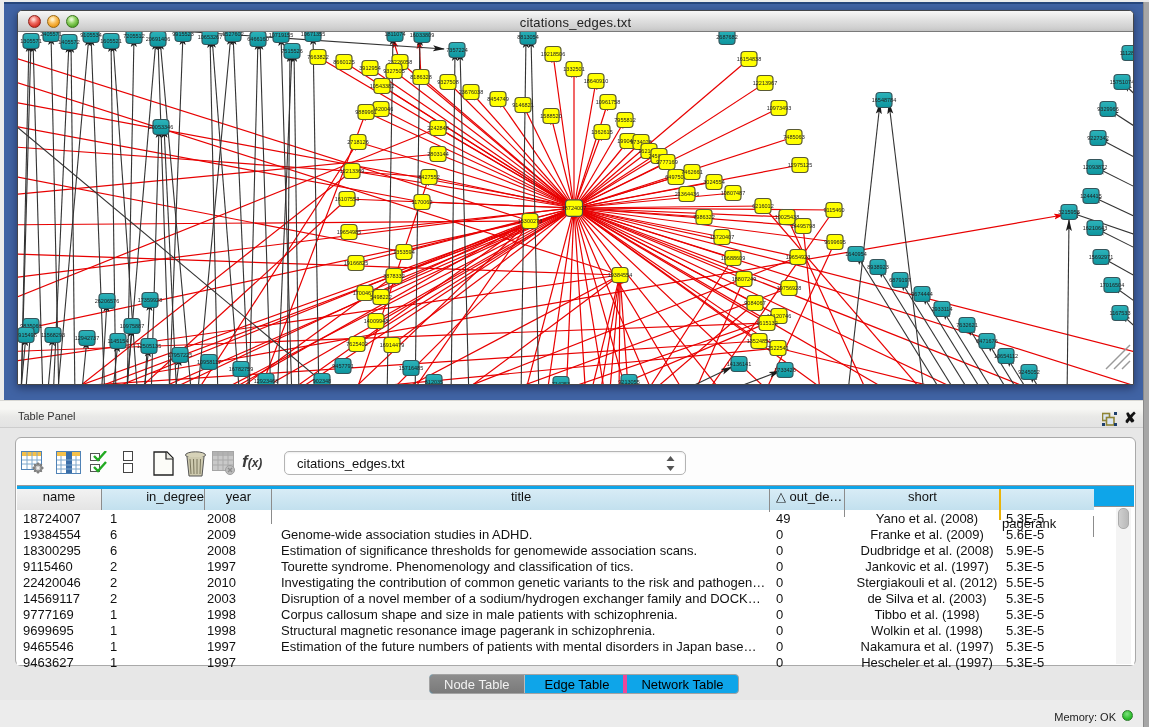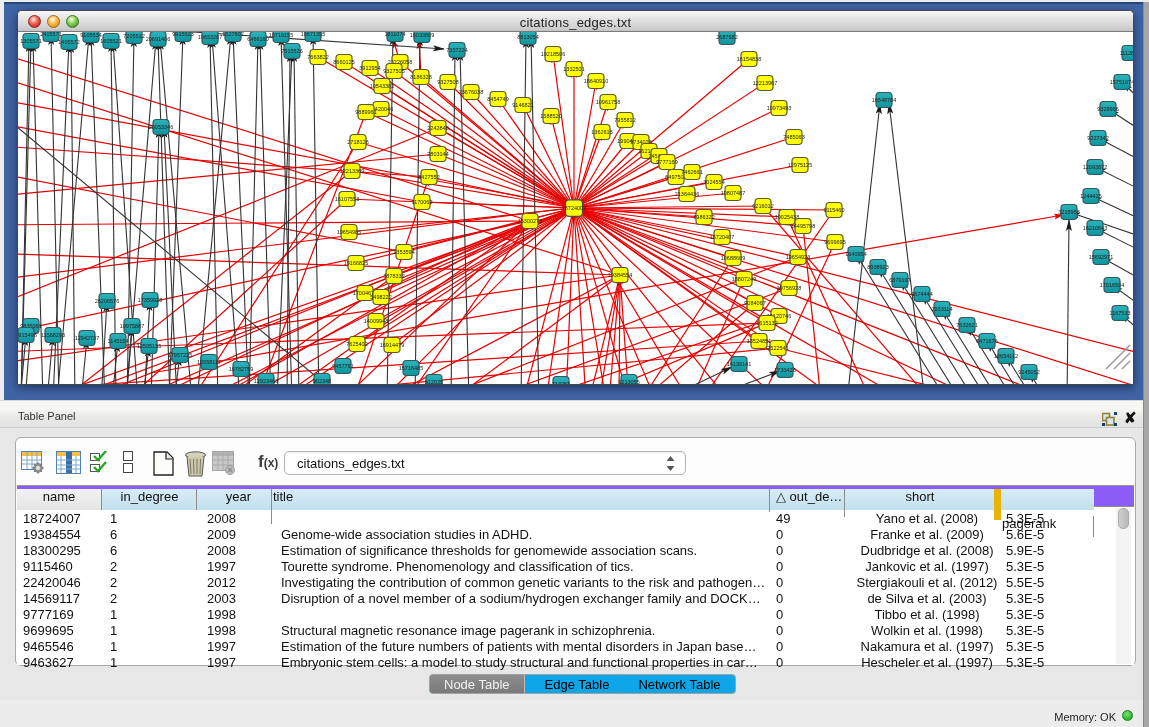--- a/index.html
+++ b/index.html
@@ -43,46 +43,46 @@
 
   .tico { position:absolute; top:13px; }
   .combo { position:absolute; left:268px; top:13px; width:402px; height:24px;
            background:#fff; border:1px solid #b4b4b4; border-radius:5px;
            box-shadow:inset 0 1px 2px rgba(0,0,0,.08); }
   .combo .txt { position:absolute; left:12px; top:4px; font-size:13px; color:#111; }
 
   
   .tbl { position:absolute; left:1px; top:47px; width:1117px; height:180px; background:#fff; }
   .thead { position:absolute; left:0; top:0; width:100%; height:22px;
-           background:#8b5cf6; border-top:1px solid #999;
+           background:#0ea5e9; border-top:1px solid #999;
            border-bottom:1px solid #8f8f8f; font-size:13px; color:#111; }
   .hbg { position:absolute; left:0; top:0; width:1077px; height:21px;
          background:linear-gradient(#d8ecf6,#c2e0ee); }
   .thead div, .tr div { position:absolute; top:3px; white-space:nowrap; overflow:hidden; }
   .h0{left:0;width:85px;text-align:center;border-right:1px solid #8c8c8c;height:21px;background:linear-gradient(#f2f2f2,#e4e4e4);}
-  .h1{left:86px;width:94px;text-align:center;border-right:1px solid #8c8c8c;height:21px;}
+  .h1{left:86px;width:102px;text-align:right;border-right:1px solid #8c8c8c;height:21px;}
   .h2{left:189px;width:66px;text-align:center;border-right:1px solid #8c8c8c;height:35px;}
-  .h3{left:256px;width:497px;text-align:left;border-right:1px solid #8c8c8c;height:23px;}
+  .h3{left:256px;width:497px;text-align:center;border-right:1px solid #8c8c8c;height:23px;}
   .h4{left:754px;width:74px;text-align:left;padding-left:5px;border-right:1px solid #8c8c8c;height:28px;}
-  .h5{left:829px;width:155px;text-align:center;border-right:7px solid #eab308;height:31px;}
+  .h5{left:829px;width:155px;text-align:center;border-right:2px solid #eab308;height:31px;}
   .h6{left:985px;width:92px;text-align:left;border-right:1px solid #8c8c8c;height:21px;margin-top:27px;}
   .tbody { position:absolute; left:0; top:23px; width:100%; font-size:13px; color:#111; }
   .tr { position:relative; height:16px; }
   .c0{left:6px;} .c1{left:93px;} .c2{left:190px;} .c3{left:264px;width:489px;}
   .c4{left:759px;} .c5{left:835px;width:150px;text-align:center;} .c6{left:989px;}
   .vscroll { position:absolute; right:3px; top:23px; width:15px; height:156px; background:#f4f4f4; }
   .vthumb { position:absolute; left:2px; top:0px; width:11px; height:21px; background:linear-gradient(90deg,#cfcfcf,#b9b9b9); border-radius:5px; border:1px solid #ababab;}
 
   
   .tabs { position:absolute; left:429px; top:274px; height:20px; display:flex;
           border:1px solid #a2a2a2; border-radius:4px; overflow:hidden; background:#0ea5e9;
           font-size:13px; }
   .tab { padding:2px 14px 0 14px; height:100%; }
   .tab.sel { background:linear-gradient(#8d8d8d,#7a7a7a); color:#f2f2f2; }
-  .tab.mid { border-left:1px solid #bbb; border-right:1px solid #ec4899;padding-left:20px; }
+  .tab.mid { border-left:1px solid #bbb; border-right:4px solid #ec4899;padding-left:20px; }
 
   .status { position:absolute; left:0; top:700px; width:1149px; height:27px; }
   .mem { position:absolute; right:33px; top:11px; font-size:11px; color:#222; }
   .dot { position:absolute; right:16px; top:10px; width:11px; height:11px; border-radius:50%;
          background:radial-gradient(circle at 4px 3px,#7fe07f,#2ebe2e 60%,#1da51d); border:1px solid #2a7c2a; }
 </style>
 </head>
 <body>
   <div class="desktop"></div>
   <div style="position:absolute;left:570px;top:400px;width:12px;height:6px;color:#6a6a6a;font-size:7px;line-height:6px;text-align:center;">◢</div>
@@ -653,21 +653,21 @@
         <path d="M3 6 L5 25 L18 25 L20 6" fill="#cdc9ae" stroke="#555"></path>
         <path d="M6 8 L7 23 M9.5 8 L10 23 M13 8 L13 23 M16.5 8 L16 23" stroke="#7a765c" fill="none"></path>
       </svg>
       <svg class="tico" style="left:196px" width="24" height="24" viewBox="0 0 24 24">
         <rect x="0.5" y="0.5" width="21" height="19" fill="#c9c9c9" stroke="#a5a5a5"></rect>
         <rect x="1" y="1" width="20" height="4" fill="#b2b2b2"></rect>
         <path d="M1 9h20M1 14h20M6 1v18M11 1v18M16 1v18" stroke="#a9a9a9" fill="none"></path>
         <circle cx="18" cy="19" r="4.5" fill="#bdbdbd" stroke="#9e9e9e"></circle>
         <path d="M16 17 l4 4 M20 17 l-4 4" stroke="#8d8d8d" stroke-width="1.4"></path>
       </svg>
-      <div class="tico" style="left:242px;top:14px;position:absolute;font-size:17px;color:#3b3b3b;font-weight:bold;">f<span style="font-size:12px;">(x)</span></div>
+      <div class="tico" style="left:226px;top:14px;position:absolute;font-size:17px;color:#3b3b3b;font-style:italic;font-weight:bold;">f<span style="font-size:12px;">(x)</span></div>
 
       <div class="combo">
         <div class="txt">citations_edges.txt</div>
         <svg style="position:absolute;right:10px;top:4px" width="9" height="15" viewBox="0 0 9 15">
           <path d="M4.5 0 L8.5 5 L0.5 5 z" fill="#555"></path>
           <path d="M4.5 15 L8.5 10 L0.5 10 z" fill="#555"></path>
         </svg>
       </div>
 
       <div class="tbl">
@@ -713,39 +713,40 @@
             <div class="c1">2</div>
             <div class="c2">1997</div>
             <div class="c3">Tourette syndrome. Phenomenology and classification of tics.</div>
             <div class="c4">0</div>
             <div class="c5">Jankovic et al. (1997)</div>
             <div class="c6">5.3E-5</div>
           </div>
 <div class="tr">
             <div class="c0">22420046</div>
             <div class="c1">2</div>
-            <div class="c2">2012</div>
+            <div class="c2">2010</div>
             <div class="c3">Investigating the contribution of common genetic variants to the risk and pathogen…</div>
             <div class="c4">0</div>
             <div class="c5">Stergiakouli et al. (2012)</div>
             <div class="c6">5.5E-5</div>
           </div>
 <div class="tr">
             <div class="c0">14569117</div>
             <div class="c1">2</div>
             <div class="c2">2003</div>
             <div class="c3">Disruption of a novel member of a sodium/hydrogen exchanger family and DOCK…</div>
             <div class="c4">0</div>
             <div class="c5">de Silva et al. (2003)</div>
             <div class="c6">5.3E-5</div>
           </div>
 <div class="tr">
             <div class="c0">9777169</div>
             <div class="c1">1</div>
             <div class="c2">1998</div>
+            <div class="c3">Corpus callosum shape and size in male patients with schizophrenia.</div>
             <div class="c4">0</div>
             <div class="c5">Tibbo et al. (1998)</div>
             <div class="c6">5.3E-5</div>
           </div>
 <div class="tr">
             <div class="c0">9699695</div>
             <div class="c1">1</div>
             <div class="c2">1998</div>
             <div class="c3">Structural magnetic resonance image pagerank in schizophrenia.</div>
             <div class="c4">0</div>
@@ -758,21 +759,20 @@
             <div class="c2">1997</div>
             <div class="c3">Estimation of the future numbers of patients with mental disorders in Japan base…</div>
             <div class="c4">0</div>
             <div class="c5">Nakamura et al. (1997)</div>
             <div class="c6">5.3E-5</div>
           </div>
 <div class="tr">
             <div class="c0">9463627</div>
             <div class="c1">1</div>
             <div class="c2">1997</div>
-            <div class="c3">Embryonic stem cells: a model to study structural and functional properties in car…</div>
             <div class="c4">0</div>
             <div class="c5">Hescheler et al. (1997)</div>
             <div class="c6">5.3E-5</div>
           </div>
         </div>
         <div class="vscroll">
           <div class="vthumb"></div>
         </div>
       </div>
 

